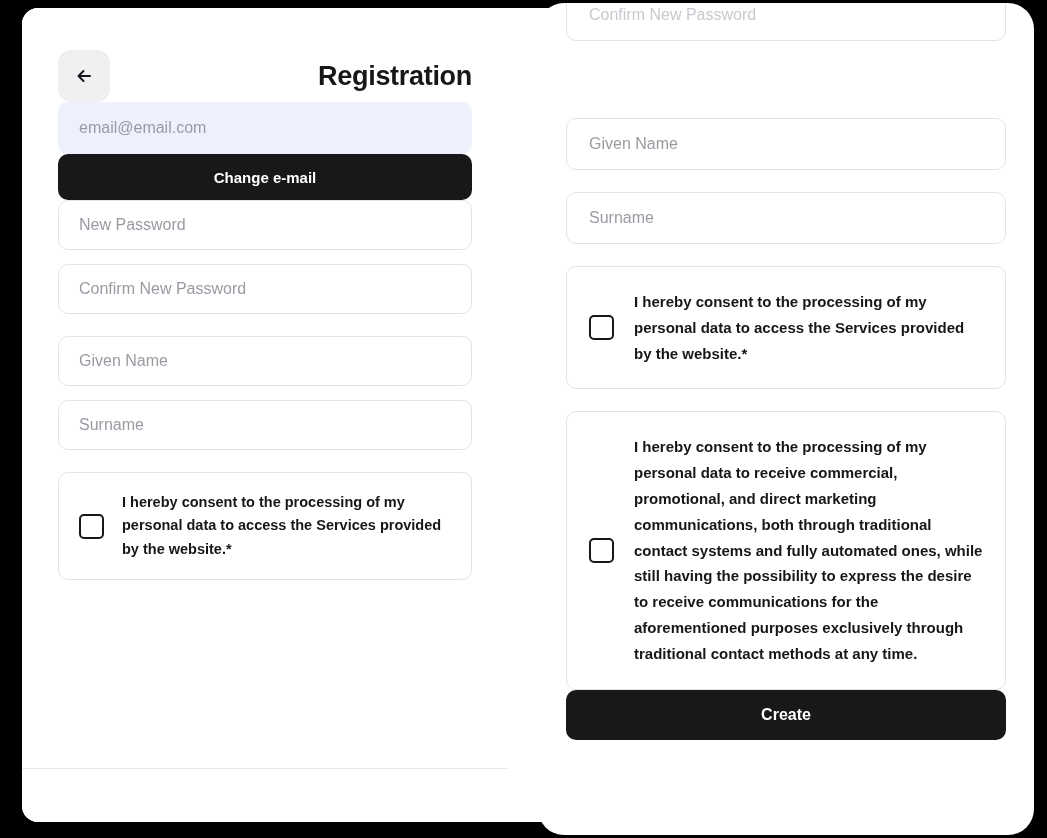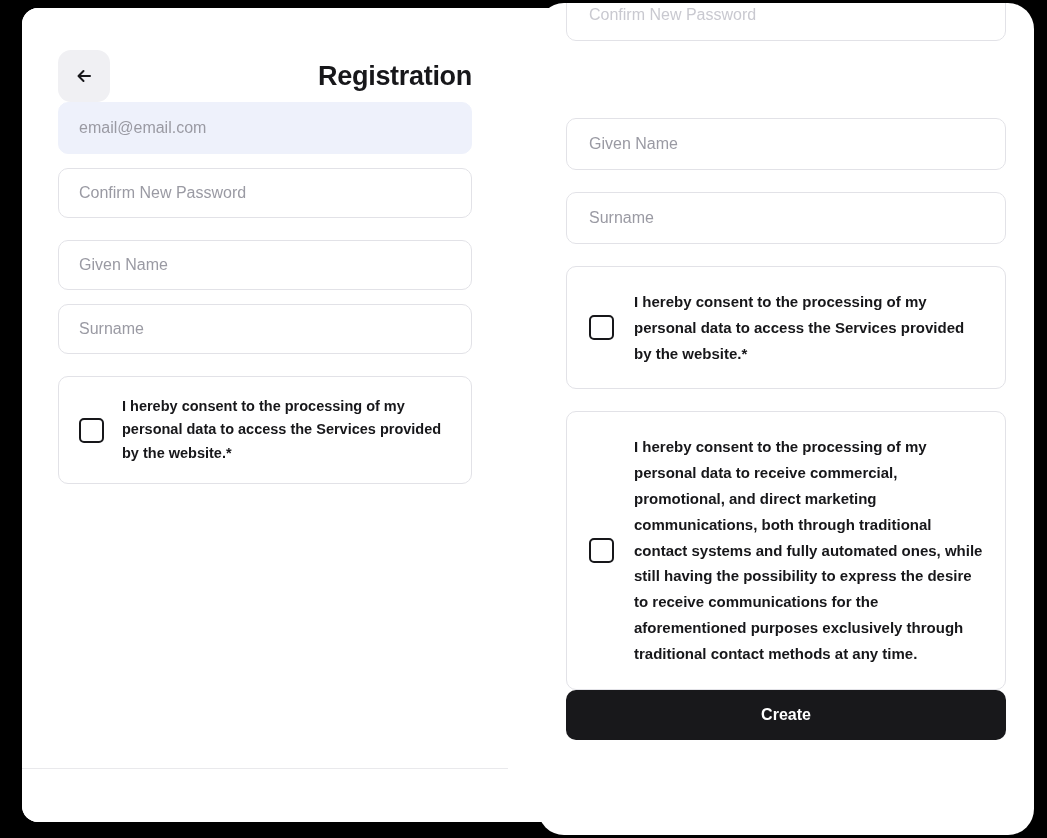--- a/index.html
+++ b/index.html
@@ -238,21 +238,23 @@
               <path d="M16 10H4.5M4.5 10L9.5 5M4.5 10L9.5 15" stroke="#17171a" stroke-width="2" stroke-linecap="round" stroke-linejoin="round"></path>
             </svg>
           </span>
         </button>
         <div class="page-title">Registration</div>
       </div>
 
 
       <input class="field filled mt-26" type="text" placeholder="email@email.com" style="">
 
-
+      <button class="primary-btn mt-26">Change e-mail</button>
+
+      <input class="field mt-26" type="password" placeholder="New Password" style="">
 
       <input class="field mt-14" type="password" placeholder="Confirm New Password" style="">
 
       <input class="field mt-22" type="text" placeholder="Given Name" style="">
 
       <input class="field mt-14" type="text" placeholder="Surname" style="">
 
       <div class="consent-box mt-22">
         <div class="checkbox"></div>
         <div class="consent-text">I hereby consent to the processing of my personal data to access the Services provided by the website.*</div>

